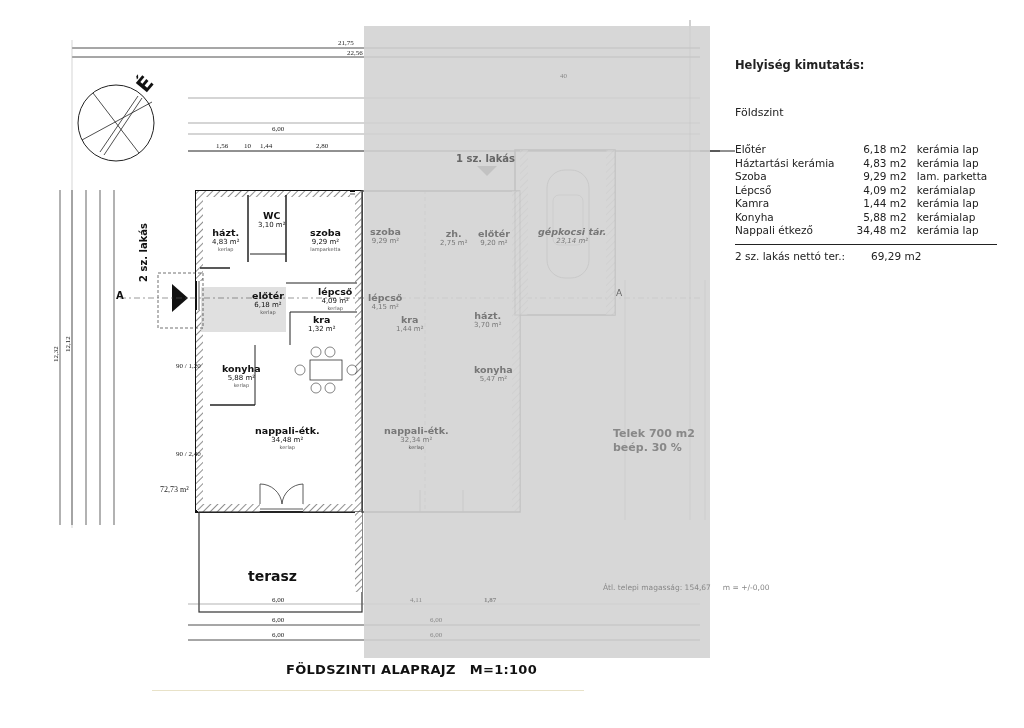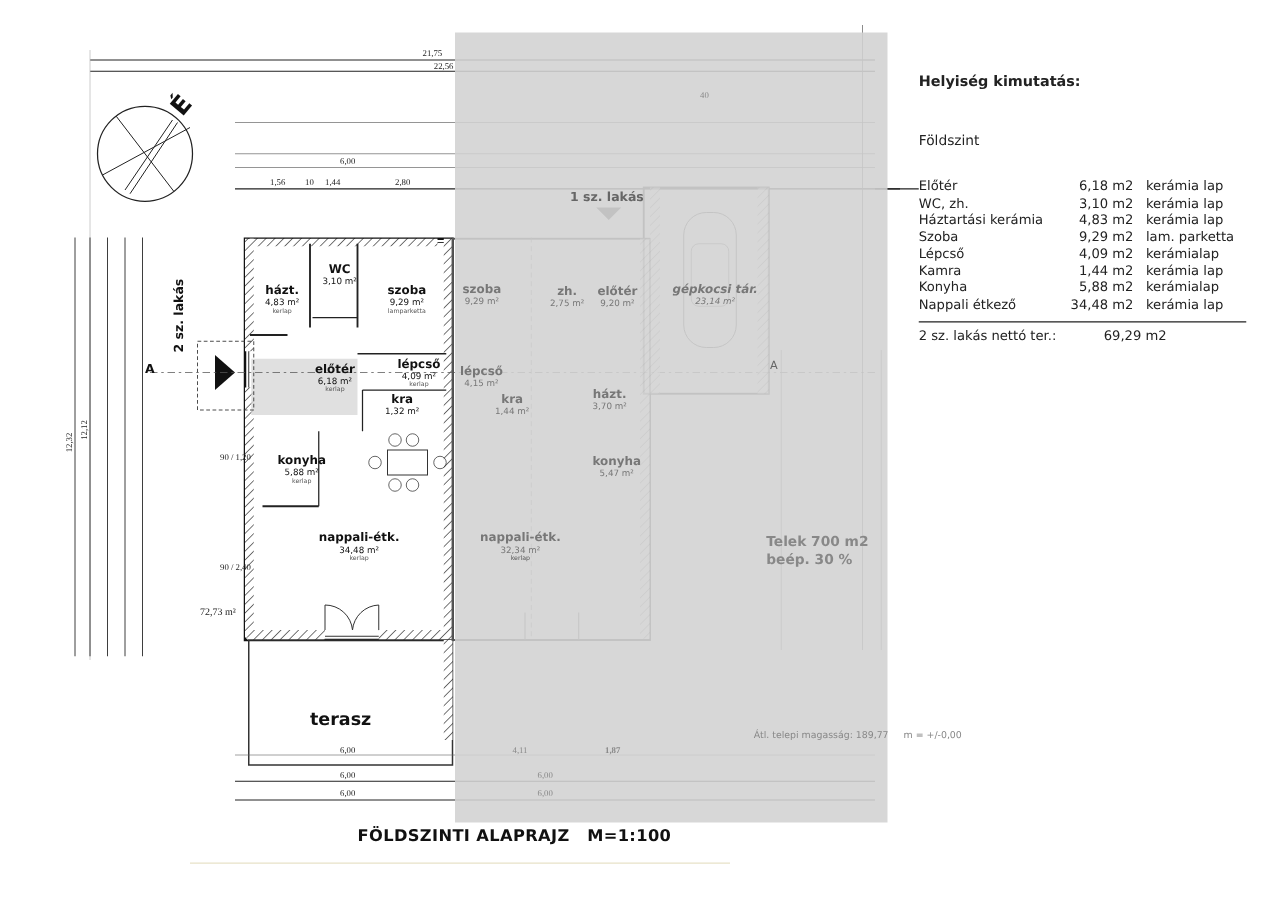--- a/index.html
+++ b/index.html
@@ -8,21 +8,21 @@
   .abs { position:absolute; }
   #plan { position:absolute; left:0; top:0; }
   .grey-overlay { position:absolute; left:364px; top:26px; width:346px; height:632px; background:#d2d2d2; opacity:0.88; }
   .legend { position:absolute; left:735px; top:58px; width:270px; font-size:11px; color:#222; }
   .legend .title { font-weight:bold; font-size:11.5px; margin-bottom:34px; }
   .legend .floor { margin-bottom:24px; }
   .legend .unit { font-weight:bold; margin-bottom:9px; }
   .legend table { border-collapse:collapse; width:262px; font-size:10.5px; }
   .legend td { padding:0 0 0 0; line-height:13.5px; white-space:nowrap; }
   .legend td.area { text-align:right; padding-right:10px; }
-  .legend .total { border-top:1px solid #222; margin-top:6px; padding-top:5px; display:flex; font-size:10.5px; width:262px;gap:12px; }
+  .legend .total { border-top:1px solid #222; margin-top:6px; padding-top:5px; display:flex; font-size:10.5px; width:262px; }
   .legend .total span:first-child { width:136px; }
   .title-main { position:absolute; left:286px; top:662px; font-size:13px; font-weight:bold; letter-spacing:0.3px; }
   .title-main .scale { margin-left:14px; }
   .footer-rule { position:absolute; left:152px; top:690px; width:432px; height:1px; background:#e8e2c8; }
   .room-label { position:absolute; font-size:9px; text-align:center; white-space:nowrap; }
   .room-label b { font-size:9.5px; font-weight:bold; display:block; }
   .room-label .a { font-size:7px; display:block; }
   .room-label .f { font-size:5px; display:block; color:#555; }
   .grey .room-label { color:#777; }
   .dim { position:absolute; font-size:7px; color:#222; white-space:nowrap; font-family:"Liberation Serif", serif; }
@@ -225,21 +225,21 @@
       <span class="f">kerlap</span>
   </div>
   <div class="telek">
     <div>Telek 700 m2</div>
     <div>beép. 30 %</div>
   </div>
   <div class="abs" style="left:616px;top:288px;font-size:9px;color:#666;">A</div>
 </div>
 
 <div class="height-note">
-  <span>Átl. telepi magasság: 189,77</span><span class="eq">m = +/-0,00</span>
+  <span>Átl. telepi magasság: 154,67</span><span class="eq">m = +/-0,00</span>
 </div>
 
 <div class="dim" style="left:272px;top:596px;">6,00</div>
 <div class="dim" style="left:272px;top:616px;">6,00</div>
 <div class="dim g" style="left:430px;top:616px;">6,00</div>
 <div class="dim" style="left:272px;top:631px;">6,00</div>
 <div class="dim g" style="left:430px;top:631px;">6,00</div>
 <div class="dim g" style="left:410px;top:596px;">4,11</div>
 <div class="dim g" style="left:484px;top:596px;font-weight:bold;">1,87</div>
 
@@ -247,25 +247,20 @@
   <div class="title">Helyiség kimutatás:</div>
   <div class="floor">Földszint</div>
   <table>
     <tbody>
       <tr>
           <td>Előtér</td>
           <td class="area">6,18 m2</td>
           <td>kerámia lap</td>
         </tr>
       <tr>
-          <td>WC, zh.</td>
-          <td class="area">3,10 m2</td>
-          <td>kerámia lap</td>
-        </tr>
-      <tr>
           <td>Háztartási kerámia</td>
           <td class="area">4,83 m2</td>
           <td>kerámia lap</td>
         </tr>
       <tr>
           <td>Szoba</td>
           <td class="area">9,29 m2</td>
           <td>lam. parketta</td>
         </tr>
       <tr>

